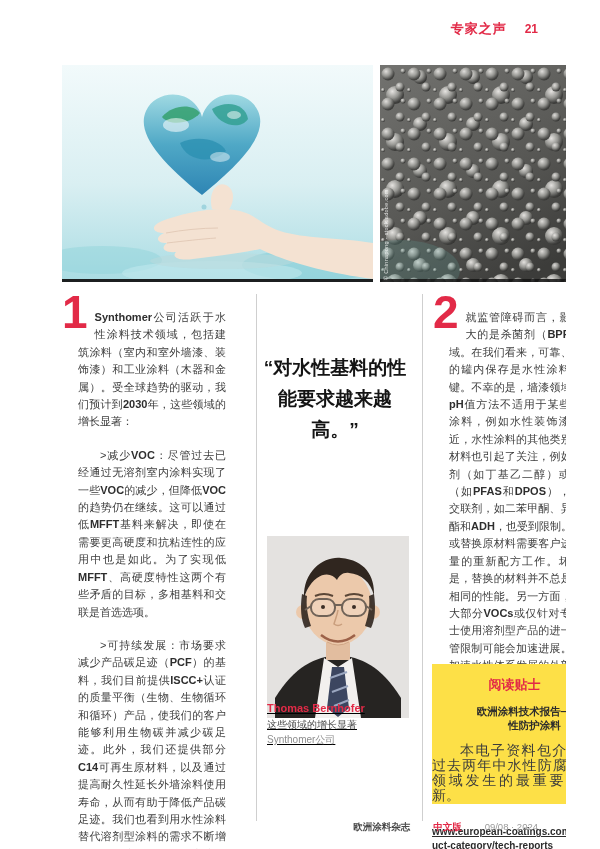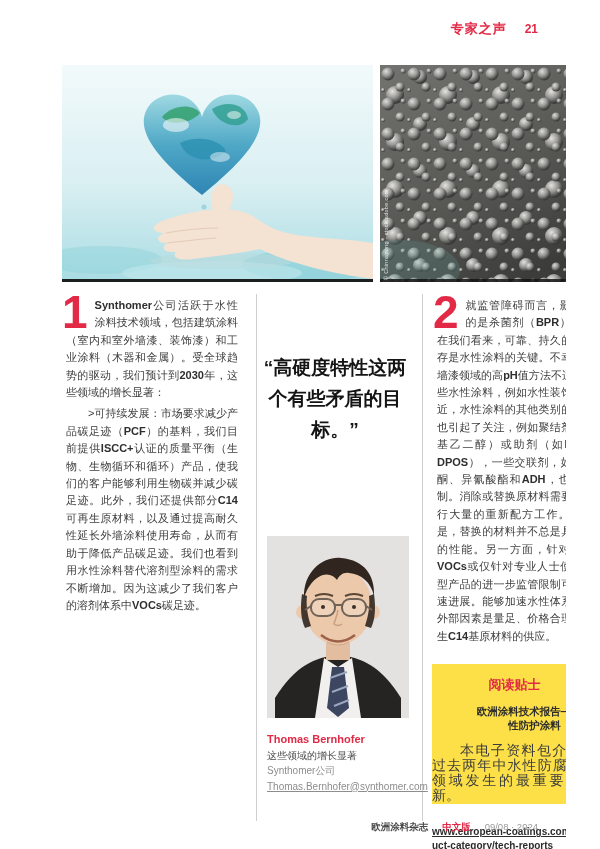--- a/index.html
+++ b/index.html
@@ -21,57 +21,57 @@
 
   
   .vrule { position:absolute; width:1px; background:#cfcfcf; top:294px; height:527px; }
   .vrule.left  { left:222px; }
   .vrule.right { left:388px; }
 
   
   .col { position:absolute; font-size:11px; line-height:17.4px; color:#3c3c3c; text-align:justify; }
   .col1 { left:28px;  top:293px; width:180px; }
   .col3 { left:399px; top:293px; width:177px; }
-  .para { margin:4px; }
+  .para { margin:16px; }
   .para + .para { text-indent:2em; }
   .para b { font-weight:bold; color:#2e2e2e; }
   .dropcap { float:left; font-size:46px; line-height:34px; font-weight:bold; color:var(--accent);
              margin:2px 7px 0 0; }
 
   
   .pull-quote { position:absolute; left:225px; top:352px; width:152px; text-align:center;
                 font-size:19px; line-height:31px; font-weight:bold; color:#141414; }
 
   
   .portrait { position:absolute; left:233px; top:536px; width:142px; height:182px; background:#e4e2e0; }
   .portrait svg { display:block; width:100%; height:100%; }
 
   
-  .credits { position:absolute; left:233px; top:732px; width:152px; line-height:15.5px; }
+  .credits { position:absolute; left:233px; top:701px; width:152px; line-height:15.5px;text-decoration:underline; }
   .author-name { color:var(--accent); font-weight:bold; font-size:11px; }
   .author-title { color:#4a4a4a; font-size:10px; }
   .author-company { color:#8d8d8d; font-size:10px; }
   .author-email { color:#8d8d8d; font-size:10px; text-decoration:underline; cursor:pointer; }
 
   
   .endmark-row { margin-top:-14px; text-align:right; }
   .endmark { display:inline-block; width:12px; height:12px; border-radius:50%; background:#0d0d0d;
              color:#fff; font-size:7px; line-height:12px; text-align:center; font-weight:bold; }
 
   
   .tips-box { position:absolute; left:398px; top:664px; width:177px; height:140px;
               background:#fde047; padding:12px 12px 10px 0; }
   .tips-title { text-align:center; color:var(--accent); font-weight:bold; font-size:13px; }
   .tips-headline { text-align:center; color:#2c2c2c; font-weight:bold; font-size:10.5px; margin-top:11px;margin-left:40px; }
   .tips-body { font-size:14px; line-height:15px; color:#3c3c3c; text-align:justify; text-indent:2em; margin-top:10px; }
   .tips-url { font-size:10px; line-height:14px; font-weight:bold; color:#2c2c2c; margin-top:22px;
               text-decoration:underline; word-break:break-all; cursor:pointer; }
 
   
-  .footer { position:absolute; top:821px; right:28px; font-size:9.5px; display:flex; gap:14px; align-items:baseline; }
+  .footer { position:absolute; top:821px; right:28px; font-size:9.5px; display:flex; gap:23px; align-items:baseline; }
   .footer-magazine { color:#4a4a4a; font-weight:bold; }
   .footer-edition  { color:var(--accent); font-weight:bold; }
   .footer-issue    { color:#9a9a9a; }
 
   :root { --accent:#e22a47; }
 </style>
 </head>
 <body>
 
 <div class="page">
@@ -154,25 +154,26 @@
   </div>
   <div class="photo-credit">© Chinnapong - stock.adobe.com</div>
 
   <div class="vrule left"></div>
   <div class="vrule right"></div>
 
   <div class="col col1">
     <span class="dropcap">1</span>
     <div>
         <p class="para"><b>Synthomer</b>公司活跃于水性涂料技术领域，包括建筑涂料（室内和室外墙漆、装饰漆）和工业涂料（木器和金属）。受全球趋势的驱动，我们预计到<b>2030</b>年，这些领域的增长显著：</p>
+        <p class="para">&gt;减少<b>VOC</b>：尽管过去已经通过无溶剂室内涂料实现了一些<b>VOC</b>的减少，但降低<b>VOC</b>的趋势仍在继续。这可以通过低<b>MFFT</b>基料来解决，即使在需要更高硬度和抗粘连性的应用中也是如此。为了实现低<b>MFFT</b>、高硬度特性这两个有些矛盾的目标，多相基料和交联是首选选项。</p>
         <p class="para">&gt;可持续发展：市场要求减少产品碳足迹（<b>PCF</b>）的基料，我们目前提供<b>ISCC+</b>认证的质量平衡（生物、生物循环和循环）产品，使我们的客户能够利用生物碳并减少碳足迹。此外，我们还提供部分<b>C14</b>可再生原材料，以及通过提高耐久性延长外墙涂料使用寿命，从而有助于降低产品碳足迹。我们也看到用水性涂料替代溶剂型涂料的需求不断增加。因为这减少了我们客户的溶剂体系中<b>VOCs</b>碳足迹。</p>
       </div>
   </div>
 
-  <div class="pull-quote">“高硬度特性这两个有些矛盾的目标。”</div>
+  <div class="pull-quote">“对水性基料的性能要求越来越高。”</div>
 
   <div class="portrait">
     <svg viewBox="0 0 142 182">
       <rect x="0" y="0" width="142" height="182" fill="#e4e2e0"></rect>
       <path d="M8,182 L8,162 C28,130 48,121 71,119 C94,121 114,130 134,162 L134,182 Z" fill="#262422"></path>
       <rect x="59" y="98" width="24" height="26" fill="#e2bd9f"></rect>
       <path d="M48,182 L57,122 L71,131 L85,122 L94,182 Z" fill="#f2f0ee"></path>
       <path d="M65,131 L77,131 L82,172 L71,181 L60,172 Z" fill="#3c4660"></path>
       <line x1="63" y1="142" x2="80" y2="136" stroke="#9aa6bf" stroke-width="2"></line>
       <line x1="65" y1="156" x2="81" y2="150" stroke="#9aa6bf" stroke-width="2"></line>
@@ -194,21 +195,20 @@
       <path d="M71,74 C70,80 68,84 67,88 Q71,91 75,88" stroke="#c99e7d" stroke-width="1.5" fill="none"></path>
       <path d="M54,99 Q71,112 88,99" stroke="#9c6148" stroke-width="2.5" fill="none"></path>
       <path d="M60,106 Q71,112 82,106" stroke="#c99e7d" stroke-width="1" fill="none" opacity=".8"></path>
     </svg>
   </div>
 
   <div class="credits">
     <div class="author-name">Thomas Bernhofer</div>
     <div class="author-title">这些领域的增长显著</div>
     <div class="author-company">Synthomer公司</div>
-    <div class="author-email">Thomas.Bernhofer@synthomer.com</div>
   </div>
 
   <div class="col col3">
     <span class="dropcap">2</span>
     <div>
         <p class="para">就监管障碍而言，影响最大的是杀菌剂（<b>BPR</b>）领域。在我们看来，可靠、持久的罐内保存是水性涂料的关键。不幸的是，墙漆领域的高<b>pH</b>值方法不适用于某些水性涂料，例如水性装饰漆。最近，水性涂料的其他类别的原材料也引起了关注，例如聚结剂（如丁基乙二醇）或助剂（如<b>PFAS</b>和<b>DPOS</b>），一些交联剂，如二苯甲酮、异氰酸酯和<b>ADH</b>，也受到限制。消除或替换原材料需要客户进行大量的重新配方工作。坏消息是，替换的材料并不总是具有相同的性能。另一方面，针对大部分<b>VOCs</b>或仅针对专业人士使用溶剂型产品的进一步监管限制可能会加速进展。能够加速水性体系发展的外部因素是量足、价格合理的可再生<b>C14</b>基原材料的供应。</p>
       </div>
     <div class="endmark-row">
       <span class="endmark">❮</span>
     </div>

